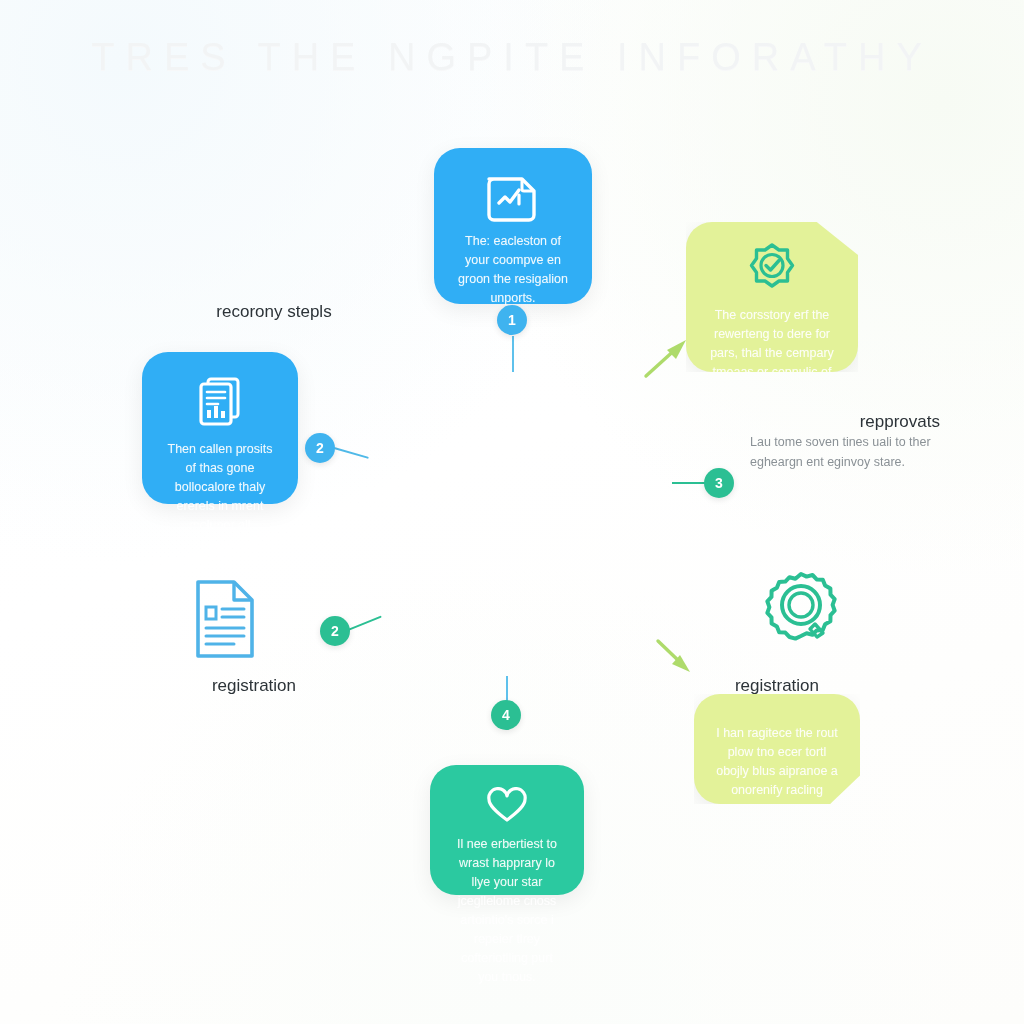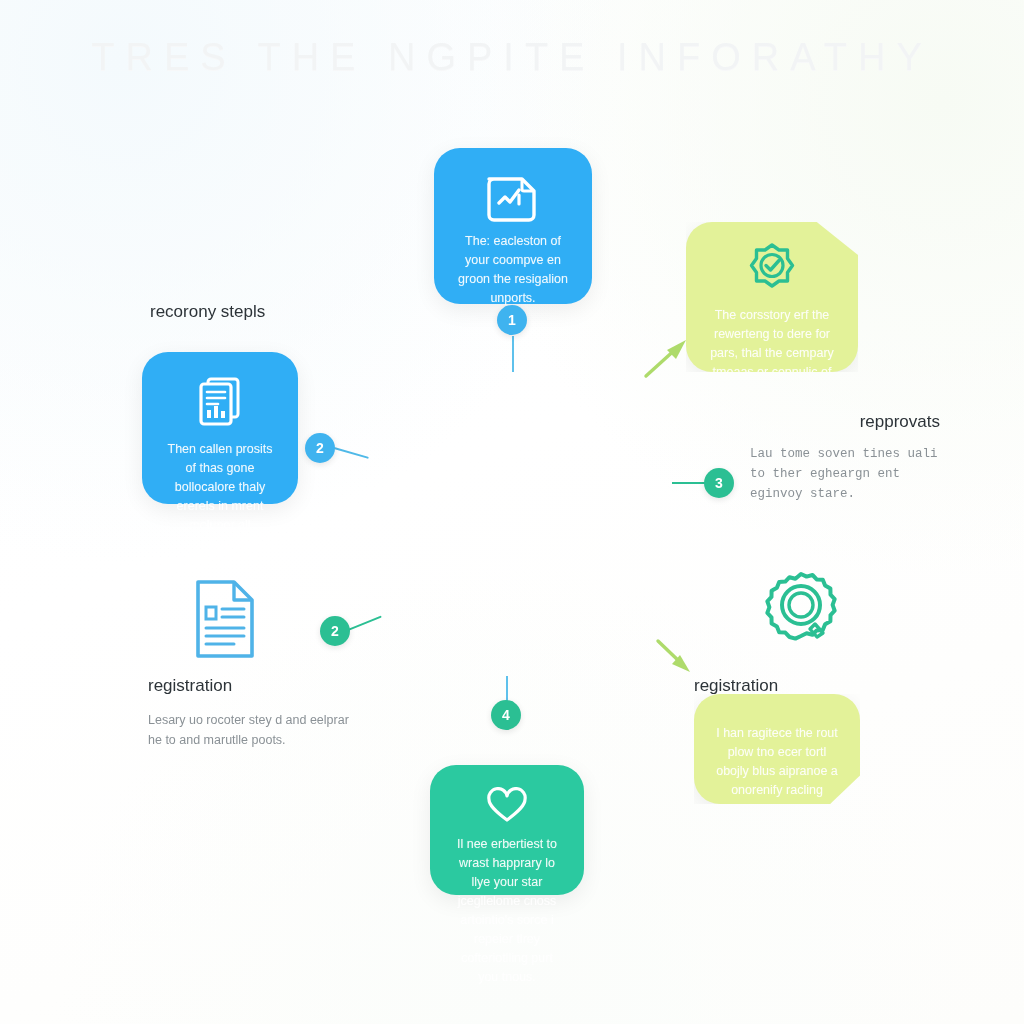--- a/index.html
+++ b/index.html
@@ -94,21 +94,21 @@
   #line-3{left:672px;top:482px;width:36px;height:2px;background:#2BBF93;}
   #line-2a{left:334px;top:447px;width:36px;background:#4FB9E8;transform:rotate(16deg);}
   #line-2b{left:348px;top:629px;width:36px;background:#2BBF93;transform:rotate(-22deg);}
 
   
   #icon-doc {left:190px;top:578px;}
   #icon-gear{left:762px;top:570px;}
 
   
   .hd{
-    font-size:17px;color:#2c3338;font-weight:400;
+    font-size:17px;color:#2c3338;font-weight:400;text-align:center;
   }
   .bd{
     font-size:12.5px;line-height:1.6;color:#8a9196;text-align:left;
   }
   #lbl-recovery{left:150px;top:302px;width:248px;}
   #txt-approvals{left:750px;top:412px;width:190px;}
   #txt-approvals .hd{text-align:right;}
   #txt-registration{left:148px;top:676px;width:212px;}
   #hd-registration-2{left:694px;top:676px;width:166px;}
 
@@ -177,21 +177,21 @@
 
   <span class="arrow abs" style="left:640px;top:336px;">
     <svg width="58" height="46" viewBox="0 0 58 46">
       <line x1="6" y1="40" x2="38" y2="11" stroke="#AEDB6B" stroke-width="3.4" stroke-linecap="round"></line>
       <polygon points="46,4 36,23 27,14" fill="#AEDB6B"></polygon>
     </svg>
   </span>
 
   <div class="abs" id="txt-approvals">
     <div class="hd">repprovats</div>
-    <div class="bd" style="margin-top:12px;font-family:Liberation Mono, monospace;">Lau tome soven tines uali to ther egheargn ent eginvoy stare.</div>
+    <div class="bd" style="">Lau tome soven tines uali to ther egheargn ent eginvoy stare.</div>
   </div>
 
   <div class="badge green abs" id="badge-3">3</div>
 
   <span class="abs" id="icon-doc">
     <svg width="70" height="82" viewBox="0 0 70 82">
       <path d="M8 4 h36 l18 18 v56 H8 z" fill="none" stroke="#4FB3E8" stroke-width="3.6" stroke-linejoin="round"></path>
       <path d="M44 4 v18 h18" fill="none" stroke="#4FB3E8" stroke-width="3.4" stroke-linejoin="round"></path>
       <rect x="16" y="29" width="10" height="12" fill="none" stroke="#4FB3E8" stroke-width="3"></rect>
       <line x1="32" y1="31" x2="54" y2="31" stroke="#4FB3E8" stroke-width="3" stroke-linecap="round"></line>
@@ -199,21 +199,20 @@
       <line x1="16" y1="50" x2="54" y2="50" stroke="#4FB3E8" stroke-width="3" stroke-linecap="round"></line>
       <line x1="16" y1="58" x2="54" y2="58" stroke="#4FB3E8" stroke-width="3" stroke-linecap="round"></line>
       <line x1="16" y1="66" x2="44" y2="66" stroke="#4FB3E8" stroke-width="3" stroke-linecap="round"></line>
     </svg>
   </span>
 
   <div class="badge green abs" id="badge-2b">2</div>
 
   <div class="abs" id="txt-registration">
     <div class="hd">registration</div>
-    <div class="bd" style="margin-top:14px;">Lesary uo rocoter stey d and eelprar he to and marutlle poots.</div>
   </div>
 
   <div class="badge green abs" id="badge-4">4</div>
 
   <div class="card teal abs" id="card-love">
     <span class="icon">
       <svg width="44" height="38" viewBox="0 0 44 38">
         <path d="M22 33 C10 24 4 18 4 12.5 A8.5 8.5 0 0 1 22 9 A8.5 8.5 0 0 1 40 12.5 C40 18 34 24 22 33 z" fill="none" stroke="#ffffff" stroke-width="3.2" stroke-linejoin="round"></path>
       </svg>
     </span>

